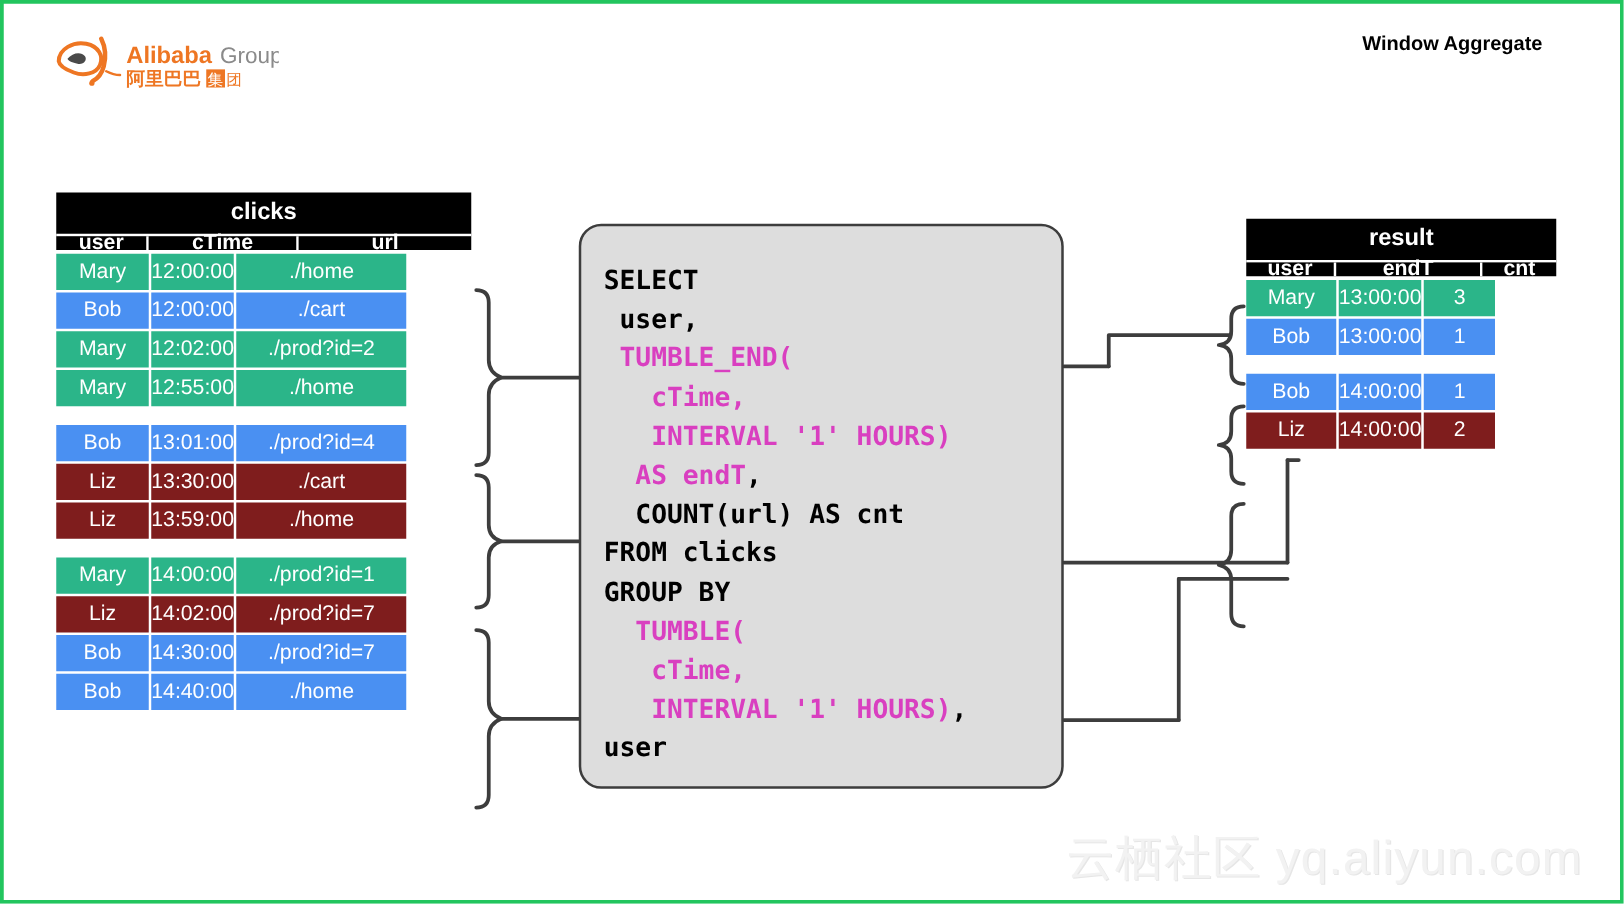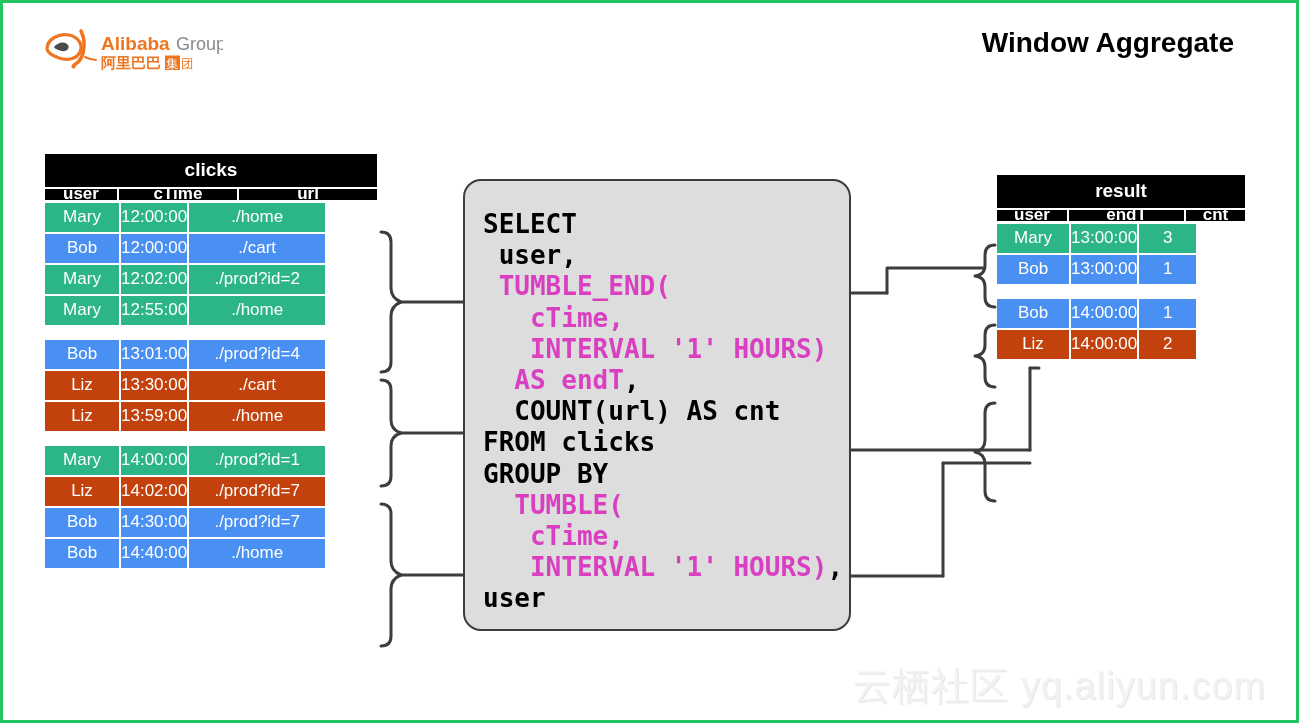--- a/index.html
+++ b/index.html
@@ -27,21 +27,21 @@
     top: 24px;
     width: 180px;
     height: 46px;
   }
   #logo svg { display: block; }
 
   #deck-title {
     position: absolute;
     right: 62px;
     top: 24px;
-    font-size: 28px;
+    font-size: 16px;
     font-weight: bold;
     color: #000000;
     letter-spacing: 0px;
     white-space: nowrap;
   }
 
   
   .data-table {
     position: absolute;
     border-collapse: separate;
@@ -78,21 +78,21 @@
     font-size: 17px;
     line-height: 18px;
     text-align: center;
     padding: 5px 0 6px 0;
     box-sizing: border-box;
     vertical-align: top;
   }
   .cell + .cell { margin-left: 2px; }
   .c-green { background: #2BB589; }
   .c-blue  { background: #4A90F2; }
-  .c-pink  { background: #c2410c; }
+  .c-pink  { background: #7f1d1d; }
 
   
   #clicks-table { left: 42px; top: 151px; width: 332px; }
   #clicks-table .tbl-title { width: 332px; }
   #clicks-table .tbl-head div.h-user { width: 74px; border-right: 2px solid #fff; }
   #clicks-table .tbl-head div.h-ctime { width: 120px; border-right: 2px solid #fff; }
   #clicks-table .tbl-head div.h-url { width: 138px; }
   #clicks-table .cell.k-user  { width: 74px; }
   #clicks-table .cell.k-url   { width: 136px; }
 
@@ -113,21 +113,21 @@
     width: 388px;
     height: 452px;
     background: #dddddd;
     border: 2px solid #3d3d3d;
     border-radius: 18px;
     box-sizing: border-box;
     padding: 28px 0 0 18px;
   }
   #sql-code {
     font-family: "DejaVu Sans Mono", "Liberation Mono", monospace;
-    font-size: 26px;
+    font-size: 21px;
     line-height: 31.2px;
     font-weight: bold;
     white-space: pre;
     color: #000000;
     margin: 0;
   }
   .kw-pink { color: #D93FC0; }
   .kw-dark { color: #000000; }
 
   

